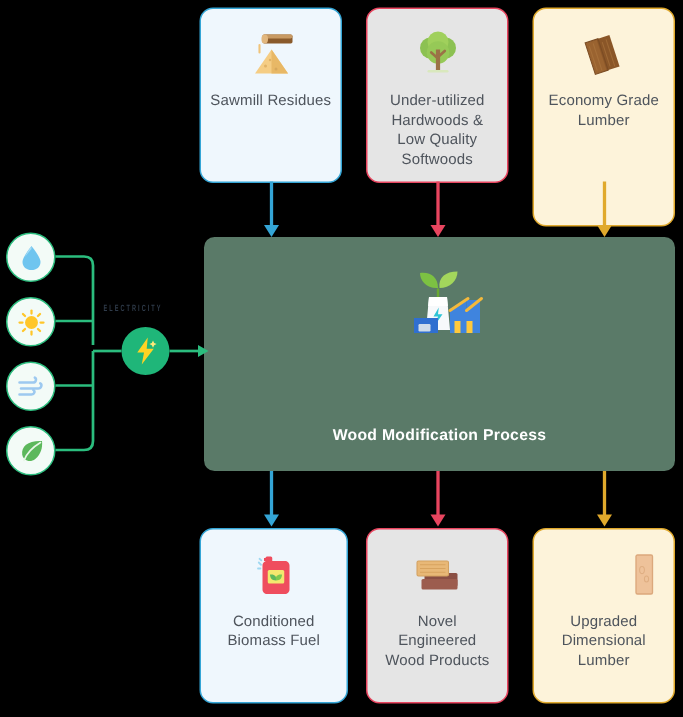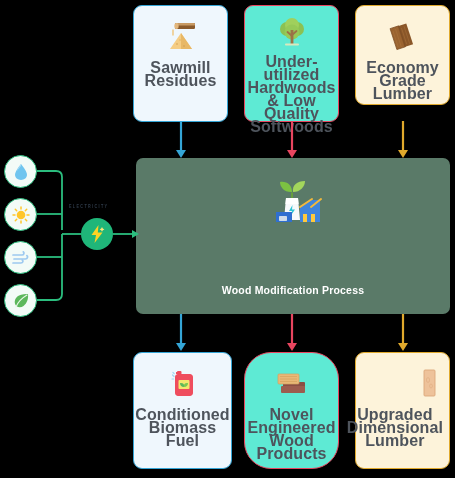--- a/index.html
+++ b/index.html
@@ -27,41 +27,41 @@
     align-items: center;
     justify-content: flex-start;
     padding-top: 11px;
   }
   .card .icon-wrap {
     width: 40px; height: 38px;
     display: flex; align-items: center; justify-content: center;
     margin-bottom: 6px;
   }
   .card .card-label {
-    font-size: 16px;
-    font-weight: bold;
+    font-size: 10px;
+    font-weight: normal;
     line-height: 13px;
     text-align: center;
     color: #4e545c;
     letter-spacing: .1px;
     padding: 0 6px;
   }
 
   .card.blue   { background: #eff7fd; border-color: #34a5d6; }
-  .card.pink   { background: #5eead4; border-color: #e8455f; }
+  .card.pink   { background: #e5e5e5; border-color: #e8455f; }
   .card.yellow { background: #fdf3da; border-color: #e0a92c; }
 
   
   .top-1 { left: 133px; top: 5px;  width: 95px; height: 117px; }
   .top-2 { left: 244px; top: 5px;  width: 95px; height: 117px; }
-  .top-3 { left: 355px; top: 5px;  width: 95px; height: 100px; }
+  .top-3 { left: 355px; top: 5px;  width: 95px; height: 146px; }
 
   
   .bot-1 { left: 133px; top: 352px; width: 99px; height: 117px; }
-  .bot-2 { left: 244px; top: 352px; width: 95px; height: 117px; border-radius: 27px; }
+  .bot-2 { left: 244px; top: 352px; width: 95px; height: 117px; }
   .bot-3 { left: 355px; top: 352px; width: 95px; height: 117px; align-items: flex-end; }
 
   
   .process {
     position: absolute;
     left: 136px; top: 158px;
     width: 314px; height: 156px;
     background: #5a7a68;
     border-radius: 7px;
     display: flex;

